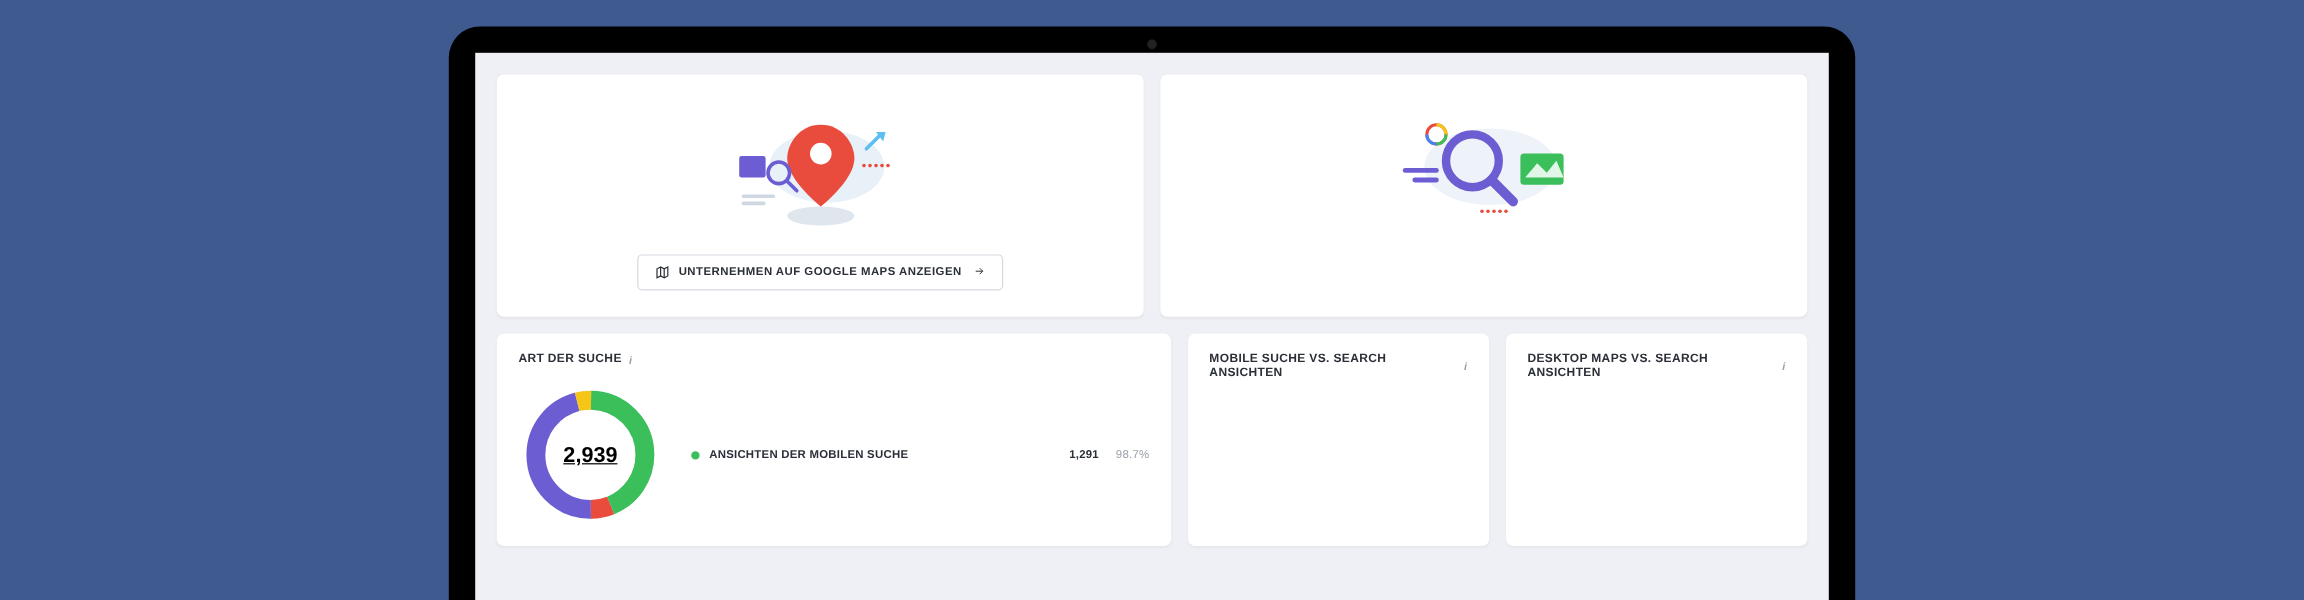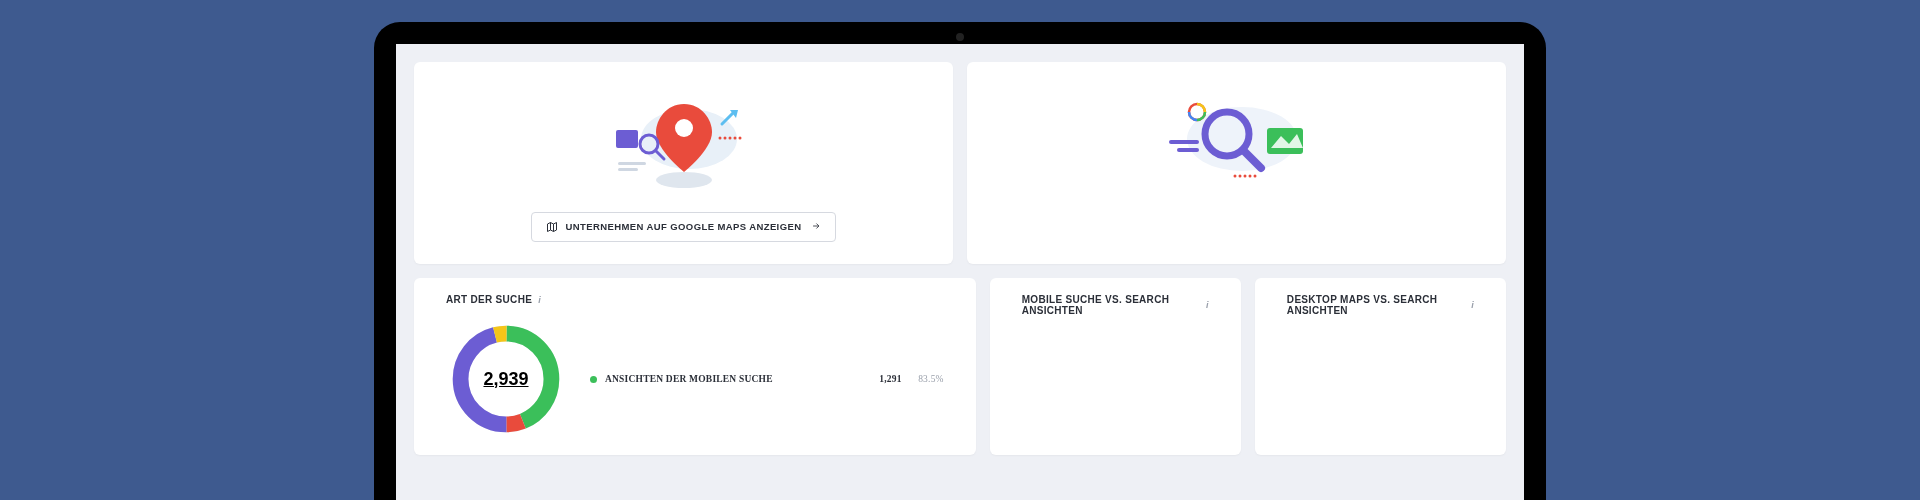--- a/index.html
+++ b/index.html
@@ -38,21 +38,21 @@
     overflow: hidden;
     padding: 18px 18px 0 18px;
     display: flex;
     flex-direction: column;
     gap: 14px;
   }
   .row { display: flex; gap: 14px; }
   .card {
     background: #fff;
     border-radius: 6px;
-    padding: 16px 32px;
+    padding: 16px 18px;
     box-shadow: 0 1px 2px rgba(0,0,0,0.04);
   }
   .hero { flex: 1; display: flex; flex-direction: column; align-items: center; gap: 18px; padding: 22px; }
   .illus { height: 110px; width: 100%; display: flex; align-items: center; justify-content: center; }
   .cta {
     border: 1px solid #d6d9e0;
     background: #fff;
     border-radius: 4px;
     padding: 8px 14px;
     font-size: 9.5px;
@@ -85,21 +85,20 @@
     position: absolute; inset: 0;
     display: flex; align-items: center; justify-content: center;
     font-weight: 700;
     text-decoration: underline;
   }
   .legend { flex: 1; display: flex; flex-direction: column; gap: 10px; }
   .legend-row {
     display: flex; align-items: center;
     font-size: 9.5px; font-weight: 600; letter-spacing: 0.2px;
     color: #2b2f38;
-    font-family: Liberation Serif, serif;
   }
   .swatch { width: 7px; height: 7px; border-radius: 50%; margin-right: 8px; flex: none; }
   .legend-label { flex: 1; }
   .legend-val { width: 48px; text-align: right; color: #2b2f38; }
   .legend-pct { width: 42px; text-align: right; color: #9aa0ab; font-weight: 500; }
 </style>
 </head>
 <body>
 
 <div class="laptop">
@@ -188,21 +187,21 @@
               <circle cx="21" cy="21" r="15.9" fill="none" stroke="#6c5dd3" stroke-width="5.5" stroke-dasharray="46.1 53.9" stroke-dashoffset="-24.8"></circle>
               <circle cx="21" cy="21" r="15.9" fill="none" stroke="#f5c518" stroke-width="5.5" stroke-dasharray="4.1 95.9" stroke-dashoffset="-70.9"></circle>
             </svg>
             <div class="center" style="font-size:18px">2,939</div>
           </div>
           <div class="legend">
             <div class="legend-row">
               <span class="swatch" style="background:#3bbf5a"></span>
               <span class="legend-label">ANSICHTEN DER MOBILEN SUCHE</span>
               <span class="legend-val">1,291</span>
-              <span class="legend-pct">83.5%</span>
+              <span class="legend-pct">98.7%</span>
             </div>
           </div>
         </div>
       </div>
 
       <div class="card donut-small-card">
         <div class="section-title">
           <span>MOBILE SUCHE VS. SEARCH ANSICHTEN</span>
           <span class="info-ico">i</span>
         </div>

